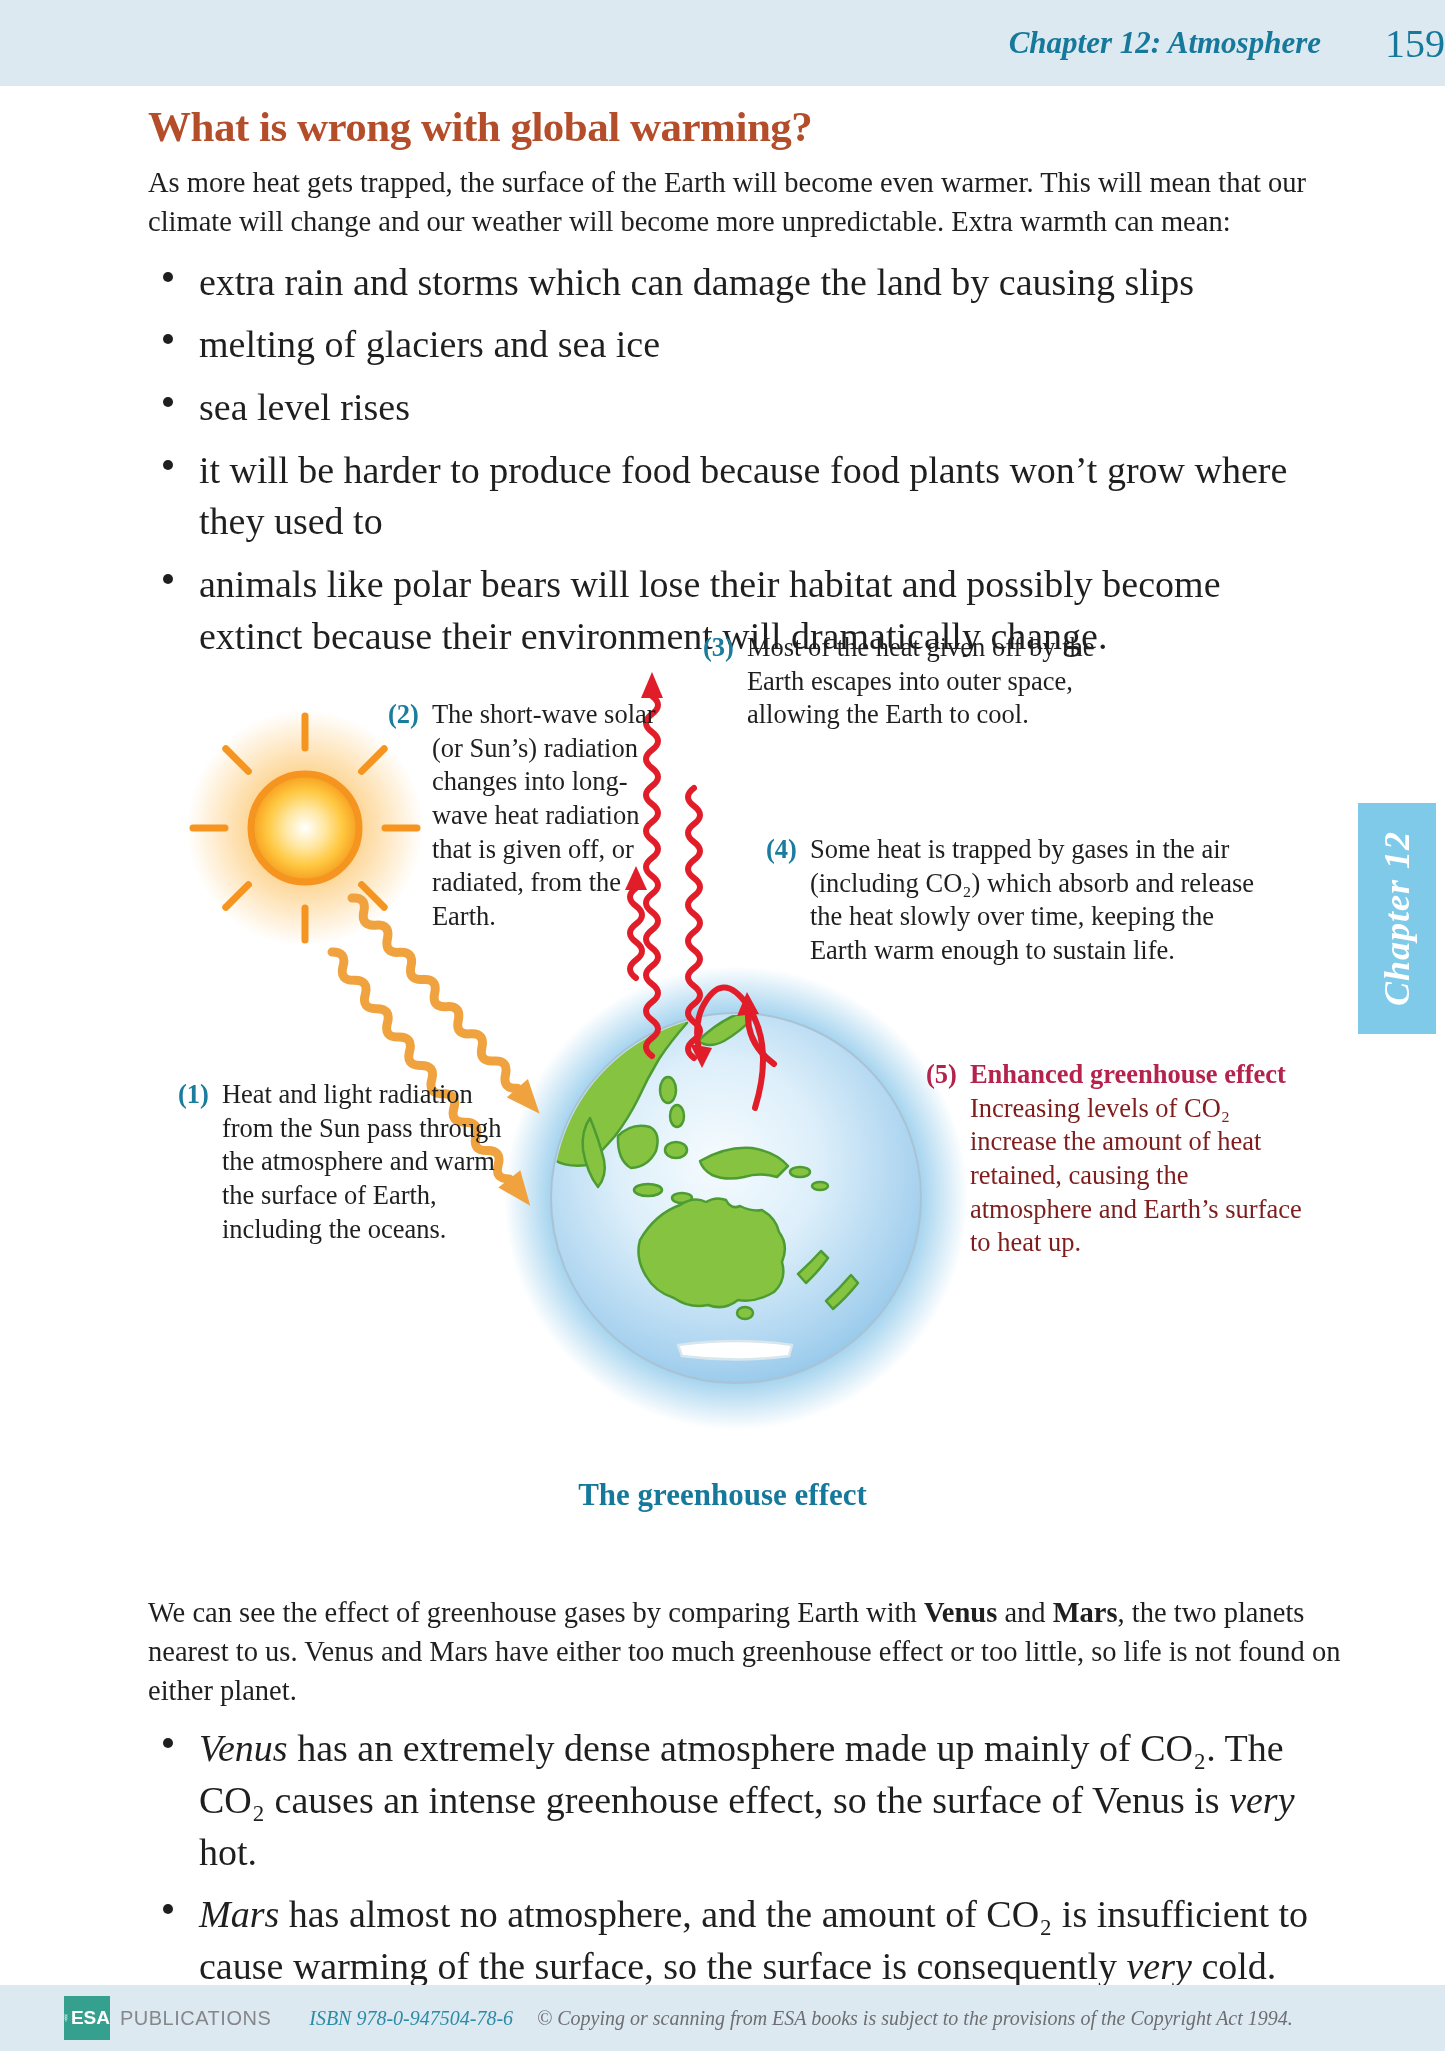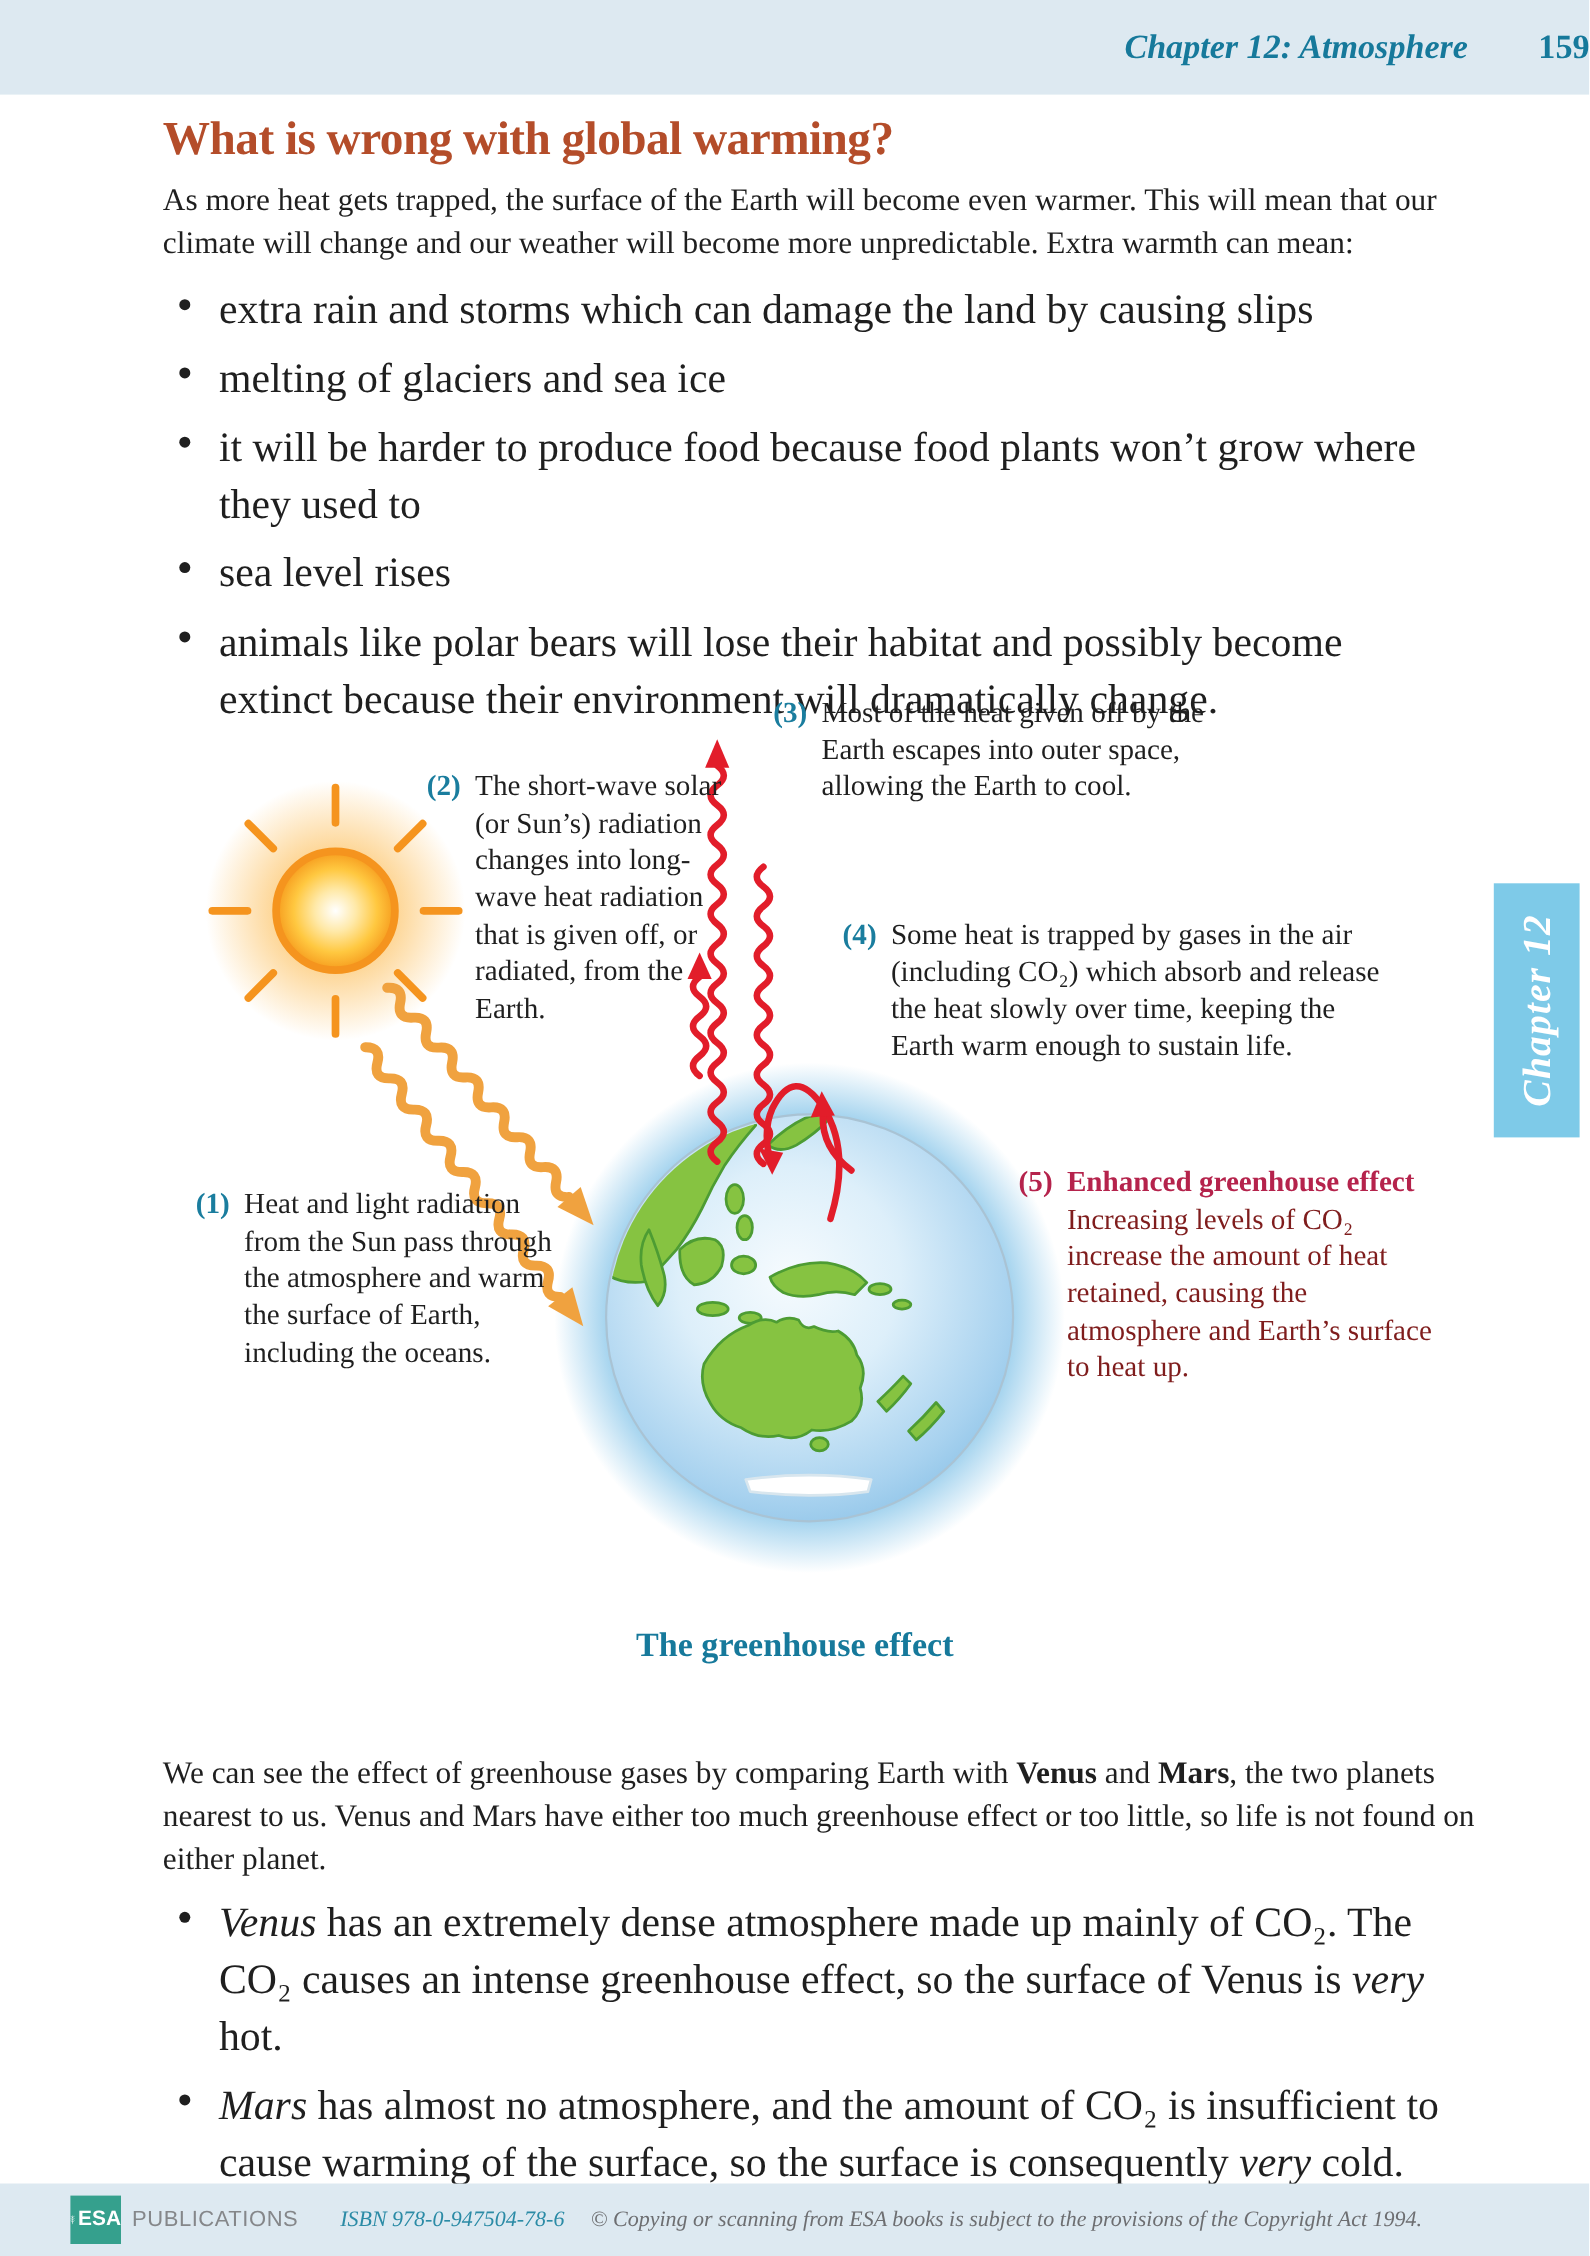--- a/index.html
+++ b/index.html
@@ -3,21 +3,21 @@
 <meta charset="utf-8">
 <style>
   html,body { margin:0; padding:0; background:#fff; }
   .page { position:relative; width:1445px; height:2051px; background:#ffffff;
           font-family:"Liberation Serif","DejaVu Serif",serif; color:#1f1f1f; overflow:hidden; }
 
   .band { position:absolute; left:0; right:0; background:#dde9f1; }
   .header-band { top:0; height:86px; display:flex; align-items:center; justify-content:flex-end;
                  gap:64px; box-sizing:border-box; }
   .header-chapter { color:#16799b; font-style:italic; font-weight:bold; font-size:31px; }
-  .header-page { color:#16799b; font-weight:bold; font-size:31px; }
+  .header-page { color:#16799b; font-weight:normal; font-size:40px; }
 
   .content { position:absolute; left:148px; top:102px; width:1182px; }
   .title { color:#b44d2a; font-weight:bold; font-size:43px; margin:0 0 13px 0; letter-spacing:-0.5px; }
   .para { font-size:28.5px; line-height:1.36; margin:0; }
   .bullets { list-style:none; margin:15px 0 0 0; padding:0; }
   .bullet { display:flex; margin-bottom:11px; font-size:38px; line-height:1.36; }
   .dot { flex:0 0 auto; width:10px; height:10px; border-radius:50%; background:#1f1f1f;
          margin:15px 26px 0 15px; }
   .btext i { font-style:italic; }
 
@@ -72,25 +72,25 @@
       <li class="bullet">
         <span class="dot"></span>
         <span class="btext">extra rain and storms which can damage the land by causing slips</span>
       </li>
       <li class="bullet">
         <span class="dot"></span>
         <span class="btext">melting of glaciers and sea ice</span>
       </li>
       <li class="bullet">
         <span class="dot"></span>
+        <span class="btext">sea level rises</span>
+      </li>
+      <li class="bullet">
+        <span class="dot"></span>
         <span class="btext">it will be harder to produce food because food plants won’t grow where they used to</span>
-      </li>
-      <li class="bullet">
-        <span class="dot"></span>
-        <span class="btext">sea level rises</span>
       </li>
       <li class="bullet">
         <span class="dot"></span>
         <span class="btext">animals like polar bears will lose their habitat and possibly become extinct because their environment will dramatically change.</span>
       </li>
     </ul>
   </div>
 
   <svg class="art" width="1445" height="940" viewBox="0 600 1445 940">
     <defs>

